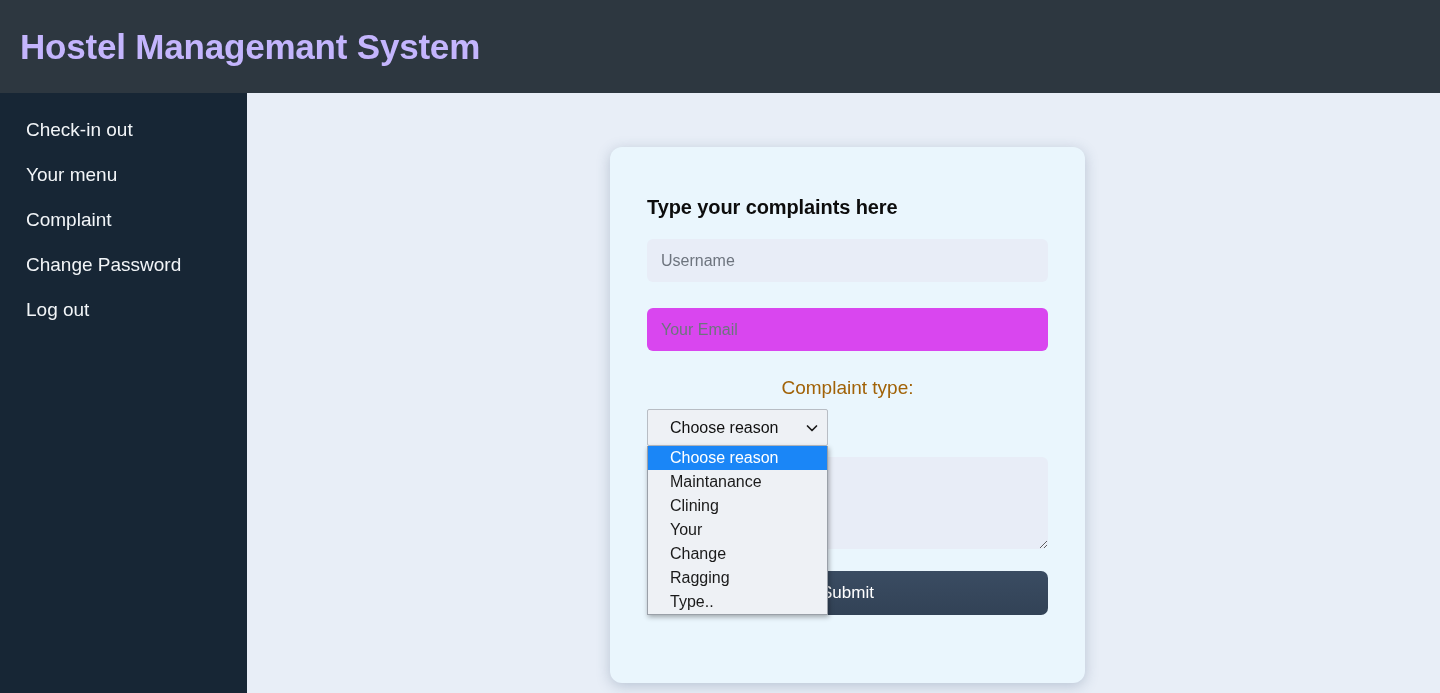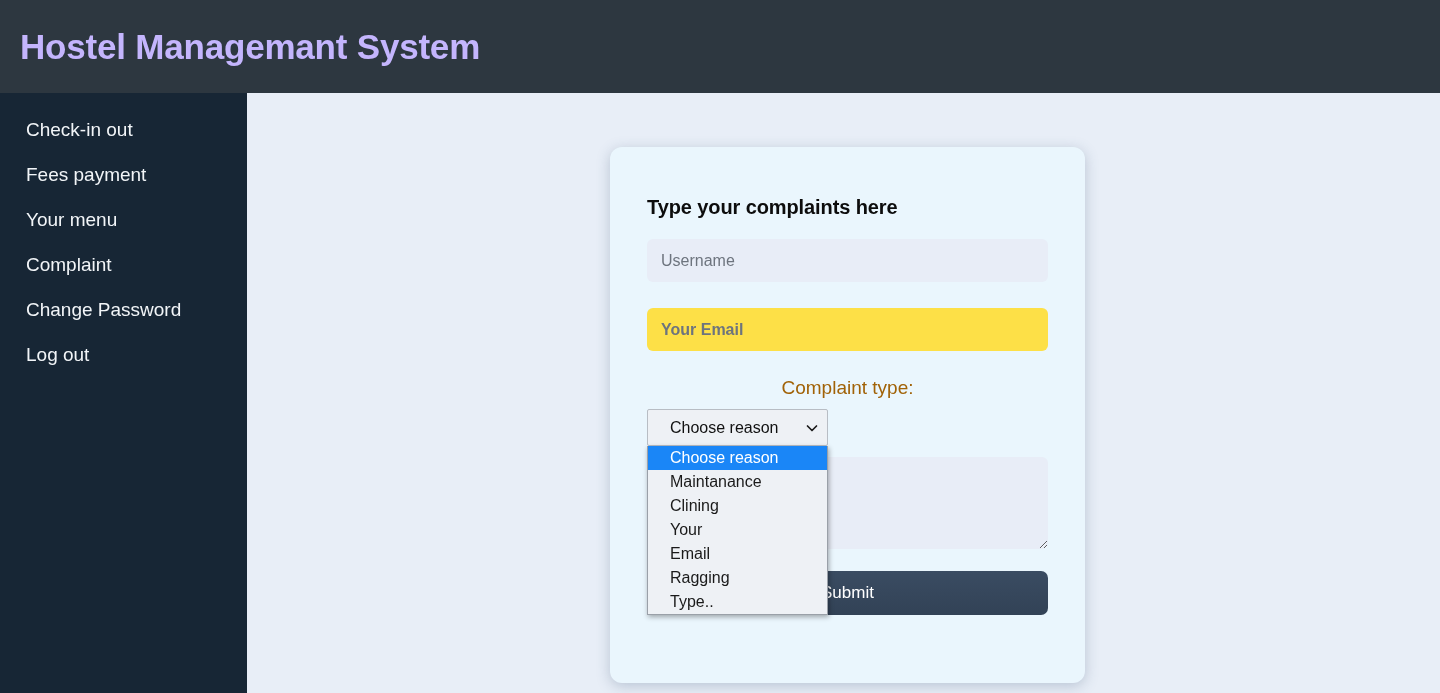--- a/index.html
+++ b/index.html
@@ -213,54 +213,53 @@
 </style>
 </head>
 <body style="background: rgb(232, 238, 247);">
 
 <div id="app-header" style="background: rgb(45, 55, 64);">
   <div id="app-title">Hostel Managemant System</div>
 </div>
 
 <nav id="sidebar" style="background: rgb(23, 38, 53);">
   <a class="sidebar-item">Check-in out</a>
-  <a class="sidebar-item">Fees payment</a>
   <a class="sidebar-item">Your menu</a>
   <a class="sidebar-item">Complaint</a>
   <a class="sidebar-item">Change Password</a>
   <a class="sidebar-item">Log out</a>
 </nav>
 
 <div id="main-content" style="background: rgb(232, 238, 247);"></div>
 
 <section id="complaint-card" style="background: rgb(234, 246, 253); border-radius: 12px;">
   <div id="complaint-form">
 
     <div id="form-heading">Type your complaints here</div>
 
     <input class="text-input" id="username-input" type="text" placeholder="Username" style="background: rgb(232, 237, 247);">
 
-    <input class="text-input" id="email-input" type="text" placeholder="Your Email" style="background: #fde047; font-weight: bold;">
+    <input class="text-input" id="email-input" type="text" placeholder="Your Email" style="background: #d946ef;">
 
     <label id="complaint-type-label">Complaint type:</label>
 
     <div id="select-wrap">
       <div id="reason-select-box">
         <span id="reason-select-value">Choose reason</span>
         <svg id="chevron-down-icon" viewBox="0 0 14 14" aria-hidden="true">
           <path d="M2.5 5 L7 9.5 L11.5 5" fill="none" stroke="#1b1b1b" stroke-width="1.7" stroke-linecap="round" stroke-linejoin="round"></path>
         </svg>
       </div>
 
       <ul id="reason-options">
         <li class="reason-option selected" style="background: rgb(26, 134, 247);">Choose reason</li>
         <li class="reason-option">Maintanance</li>
         <li class="reason-option">Clining</li>
         <li class="reason-option">Your</li>
-        <li class="reason-option">Email</li>
+        <li class="reason-option">Change</li>
         <li class="reason-option">Ragging</li>
         <li class="reason-option">Type..</li>
       </ul>
     </div>
 
     <div id="textarea-wrap">
       <textarea id="complaint-textarea" placeholder="" style="background: rgb(232, 237, 247);"></textarea>
     </div>
 
     <button id="submit-button">Submit</button>

